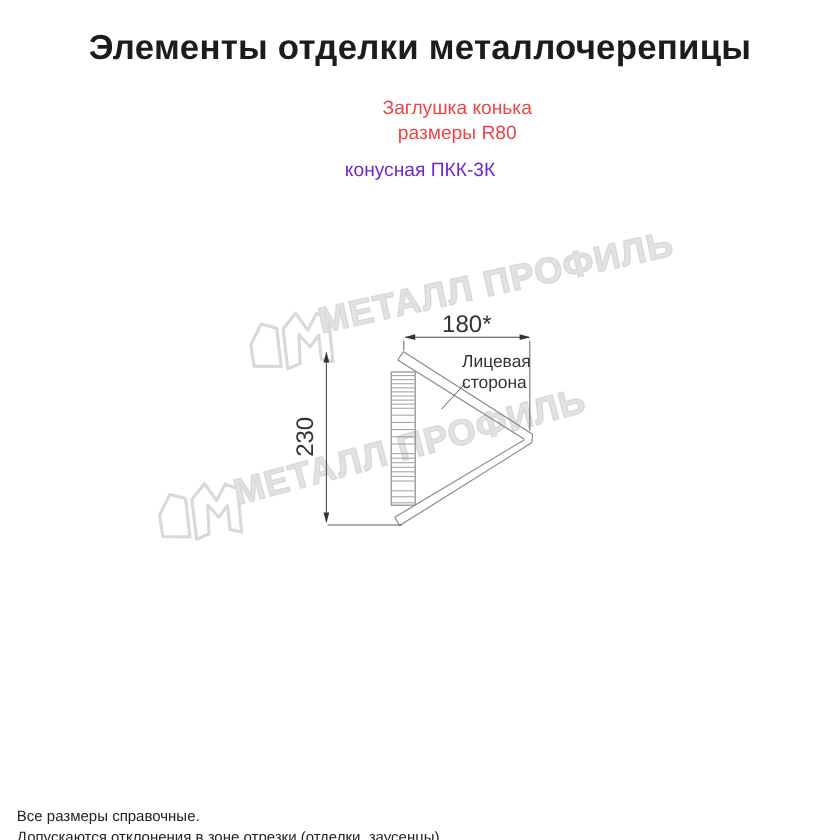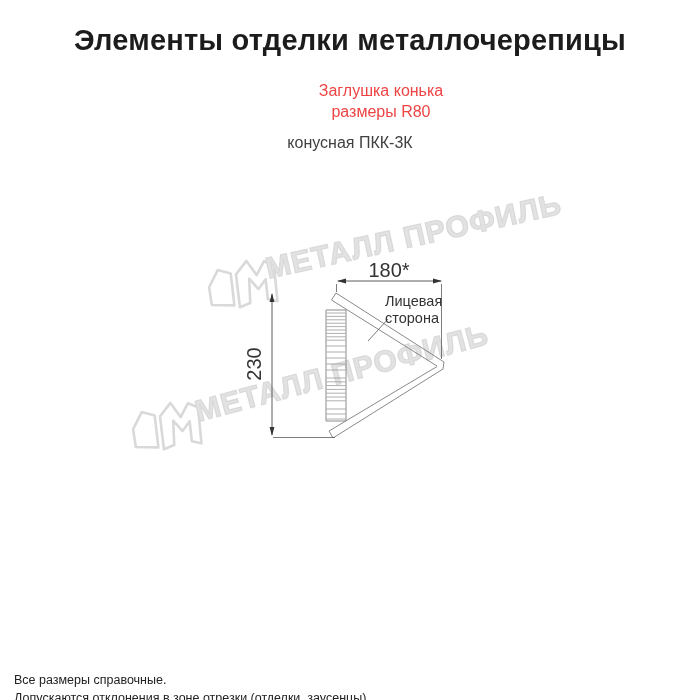--- a/index.html
+++ b/index.html
@@ -10,21 +10,21 @@
   .page-title{
     position:absolute;top:24px;left:0;width:700px;text-align:center;
     font-size:29px;font-weight:700;color:#1c1c1c;letter-spacing:0.2px;margin:0;
   }
   .subtitle-block{
     position:absolute;top:80px;left:0;width:700px;text-align:center;
     font-size:16px;line-height:21px;color:#ef4444;padding-left:31px;
   }
   .subtitle-model{
     position:absolute;top:134px;left:0;width:700px;text-align:center;
-    font-size:16px;color:#404040;
+    font-size:16px;color:#6d28d9;
   }
   .footer-notes{
     position:absolute;left:14px;top:671px;
     font-size:12.5px;line-height:18px;color:#222222;
   }
   
   .wm-text{
     position:absolute;white-space:nowrap;font-weight:bold;font-size:30px;
     color:transparent;-webkit-text-stroke:1.2px #d9d9d9;
     text-shadow:0 0 0.5px #e2e2e2;letter-spacing:1px;z-index:1;

